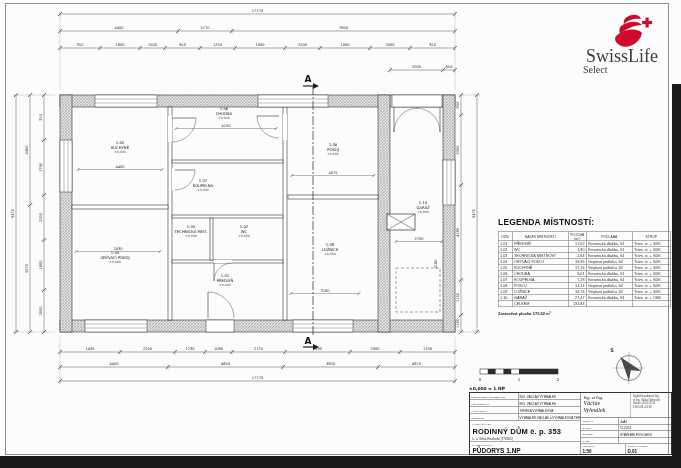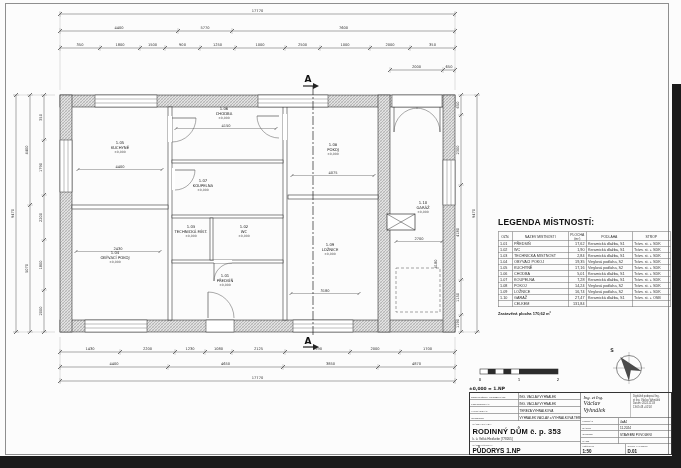--- a/index.html
+++ b/index.html
@@ -412,20 +412,33 @@
         <rect x="519" y="369" width="39" height="5" fill="#2c2c2c"></rect>
         <text x="480" y="381" font-size="4" text-anchor="middle" fill="#222" font-family="&quot;DejaVu Sans&quot;, sans-serif">0</text>
         <text x="519" y="381" font-size="4" text-anchor="middle" fill="#222" font-family="&quot;DejaVu Sans&quot;, sans-serif">1</text>
         <text x="558" y="381" font-size="4" text-anchor="middle" fill="#222" font-family="&quot;DejaVu Sans&quot;, sans-serif">2</text>
         <text x="469" y="389.5" font-size="4.4" text-anchor="start" fill="#222" font-family="&quot;DejaVu Sans&quot;, sans-serif" font-weight="bold">±0,000 = 1.NP</text>
       </g>
     </svg>
 
   <div class="sheet-border"></div>
 
+  <div class="logo">
+    <svg width="100" height="70" viewBox="0 0 100 70">
+      <g fill="#cf0a2c">
+        <path d="M52,5 C58,1 65,3 66,7 C59,6 53,8 49,12 C48,9 50,6 52,5 Z"></path>
+        <path d="M46,14 C55,8 64,9 67,13 C59,13 51,17 45,22 C44,19 44,16 46,14 Z"></path>
+        <path d="M41,24 C50,16 63,16 67,21 C65,31 54,37 46,34 C40,31 39,27 41,24 Z"></path>
+        <rect x="70.5" y="5.5" width="3.2" height="10"></rect>
+        <rect x="67.1" y="8.9" width="10" height="3.2"></rect>
+      </g>
+      <text x="47" y="50" text-anchor="middle" font-family="Liberation Serif, serif" font-size="18" fill="#3d3d3d">SwissLife</text>
+      <text x="8" y="61" text-anchor="start" font-family="Liberation Serif, serif" font-size="10" fill="#3d3d3d">Select</text>
+    </svg>
+  </div>
 
   <div class="legend">
     <h3>LEGENDA MÍSTNOSTÍ:</h3>
     <table>
       <colgroup>
         <col style="width:28px">
           <col style="width:112px">
           <col style="width:36px">
         <col style="width:92px">
           <col style="width:76px">

